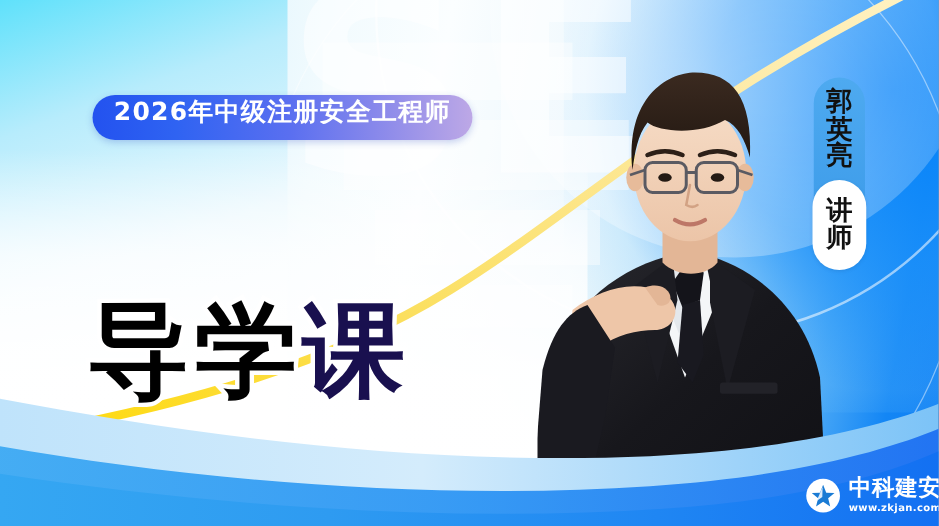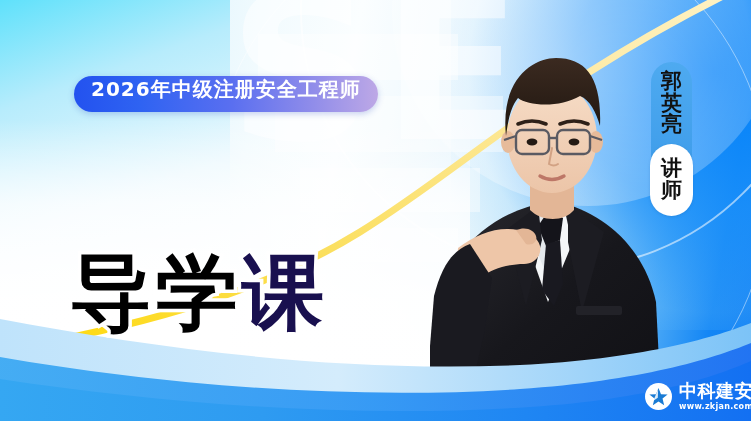--- a/index.html
+++ b/index.html
@@ -122,21 +122,21 @@
     font-weight:900;
     line-height:1;
     letter-spacing:6px;
     color:#000000;
     -webkit-text-stroke:7px #ffffff;
     paint-order:stroke fill;
     font-family:"DejaVu Sans","Liberation Sans",sans-serif;
     white-space:nowrap;
   }
   .title2{
-    position:absolute;left:70px;top:252px;
+    position:absolute;left:70px;top:241px;
     font-size:82px;
     font-weight:900;
     line-height:1;
     letter-spacing:4px;
     color:#000000;
     -webkit-text-stroke:7px #ffffff;
     paint-order:stroke fill;
     font-family:"DejaVu Sans","Liberation Sans",sans-serif;
     white-space:nowrap;
   }

